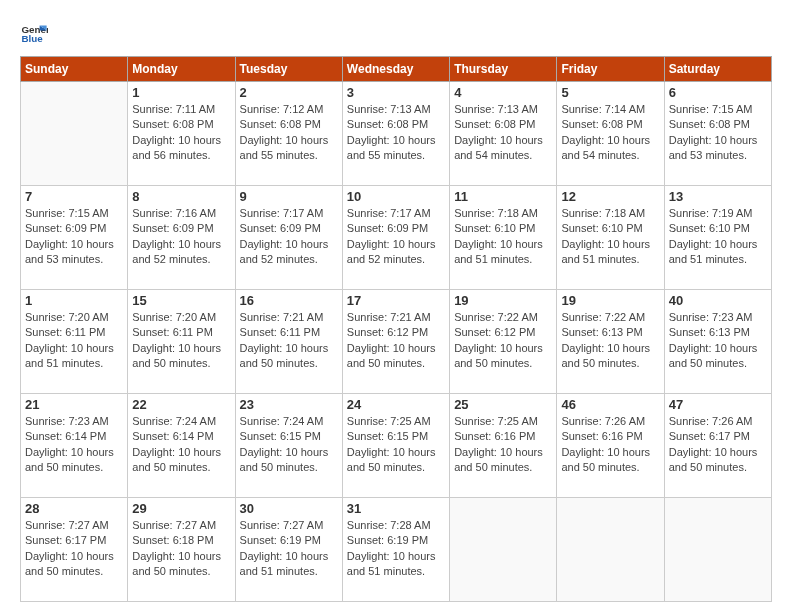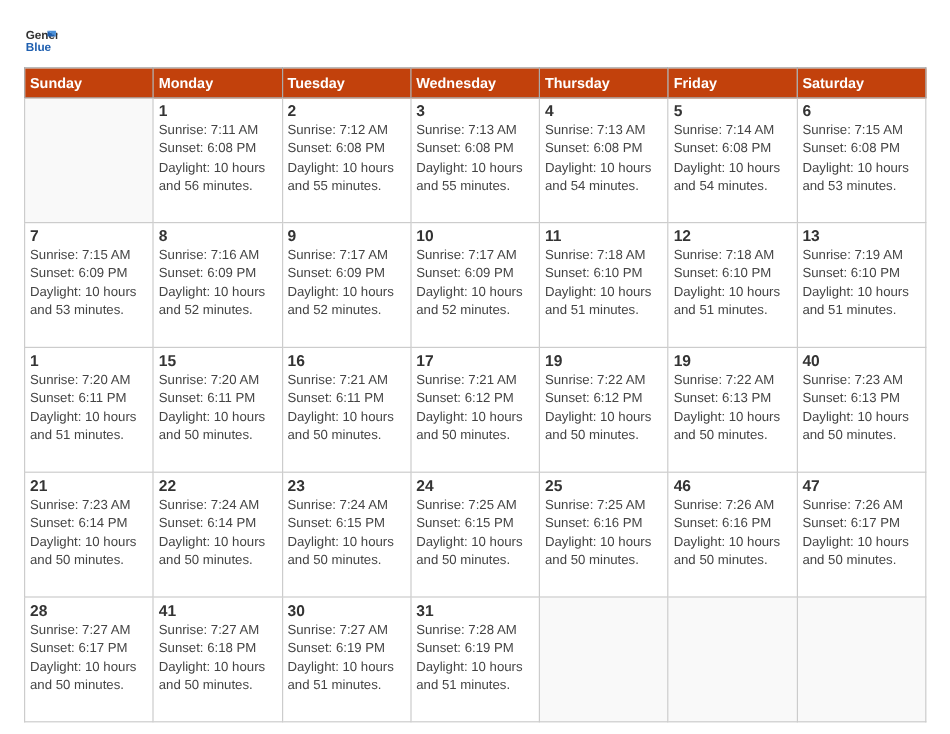--- a/index.html
+++ b/index.html
@@ -236,21 +236,21 @@
             <span class="day-number">47</span>
             <div class="day-info">Sunrise: 7:26 AM<br>Sunset: 6:17 PM<br>Daylight: 10 hours<br>and 50 minutes.</div>
           </td>
         </tr>
         <tr>
           <td>
             <span class="day-number">28</span>
             <div class="day-info">Sunrise: 7:27 AM<br>Sunset: 6:17 PM<br>Daylight: 10 hours<br>and 50 minutes.</div>
           </td>
           <td>
-            <span class="day-number">41</span>
+            <span class="day-number">29</span>
             <div class="day-info">Sunrise: 7:27 AM<br>Sunset: 6:18 PM<br>Daylight: 10 hours<br>and 50 minutes.</div>
           </td>
           <td>
             <span class="day-number">30</span>
             <div class="day-info">Sunrise: 7:27 AM<br>Sunset: 6:19 PM<br>Daylight: 10 hours<br>and 51 minutes.</div>
           </td>
           <td>
             <span class="day-number">31</span>
             <div class="day-info">Sunrise: 7:28 AM<br>Sunset: 6:19 PM<br>Daylight: 10 hours<br>and 51 minutes.</div>
           </td>

